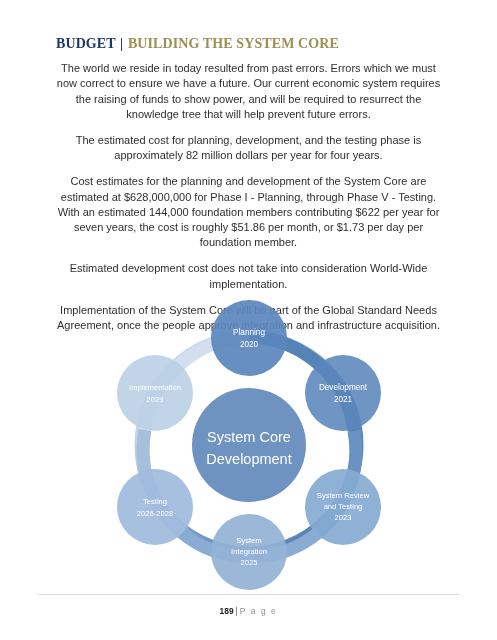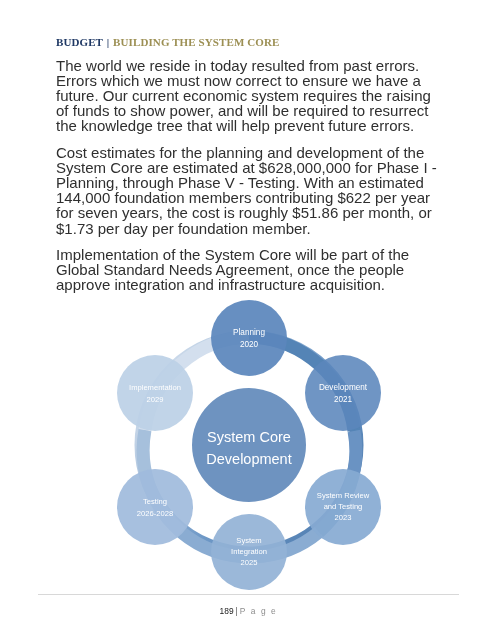--- a/index.html
+++ b/index.html
@@ -27,36 +27,36 @@
     position: absolute;
     left: 56px;
     top: 36px;
     width: 385px;
   }
 
   
   .doc-heading {
     font-family: "Liberation Serif", serif;
     font-weight: bold;
-    font-size: 11px;
+    font-size: 14px;
     letter-spacing: 0.1px;
     margin: 0 0 9px 0;
     line-height: 1.15;
     white-space: nowrap;
   }
   .doc-heading .h-primary { color: #1f3864; }
   .doc-heading .h-sep     { color: #1f3864; padding: 0 1px; }
   .doc-heading .h-accent  { color: #9c8f53; }
 
   
   .para {
-    font-size: 15px;
+    font-size: 11px;
     line-height: 15.2px;
     margin: 0 0 11px 0;
-    text-align: left;
+    text-align: center;
     color: #2f2f2f;
     letter-spacing: 0.01px;
   }
   .para:last-of-type { margin-bottom: 0; }
 
   
   .diagram-wrap {
     position: absolute;
     left: 0;
     top: 300px;
@@ -91,39 +91,41 @@
     bottom: 22px;
     border-top: 1px solid #d8d8d8;
     padding-top: 5px;
     text-align: center;
   }
   .footer-text {
     font-size: 8.4px;
     color: #3a3a3a;
     font-family: "Liberation Sans", sans-serif;
   }
-  .footer-text .pg-num { color: #1a1a1a; font-weight: normal; }
+  .footer-text .pg-num { color: #1a1a1a; font-weight: bold; }
   .footer-text .pg-sep { color: #555; padding: 0 2px; }
   .footer-text .pg-word { color: #8d8d8d; letter-spacing: 1.6px; text-align: center; }
 </style>
 </head>
 <body>
 
 <div class="page">
 
   <div class="content">
 
     <h1 class="doc-heading">
       <span class="h-primary">BUDGET</span>
       <span class="h-sep">|</span>
       <span class="h-accent">BUILDING THE SYSTEM CORE</span>
     </h1>
 
     <p class="para">The world we reside in today resulted from past errors. Errors which we must now correct to ensure we have a future. Our current economic system requires the raising of funds to show power, and will be required to resurrect the knowledge tree that will help prevent future errors.</p>
+    <p class="para">The estimated cost for planning, development, and the testing phase is approximately 82 million dollars per year for four years.</p>
     <p class="para">Cost estimates for the planning and development of the System Core are estimated at $628,000,000 for Phase I - Planning, through Phase V - Testing. With an estimated 144,000 foundation members contributing $622 per year for seven years, the cost is roughly $51.86 per month, or $1.73 per day per foundation member.</p>
+    <p class="para">Estimated development cost does not take into consideration World-Wide implementation.</p>
     <p class="para">Implementation of the System Core will be part of the Global Standard Needs Agreement, once the people approve integration and infrastructure acquisition.</p>
 
   </div>
 
   <div class="diagram-wrap">
     <svg class="diagram-svg" width="320" height="290" viewBox="0 0 320 290">
       <defs>
         <linearGradient id="ringGrad" x1="0" y1="0.15" x2="1" y2="0.85">
           <stop offset="0%" stop-color="#D7E2EF"></stop>
           <stop offset="28%" stop-color="#A9C1DC"></stop>

